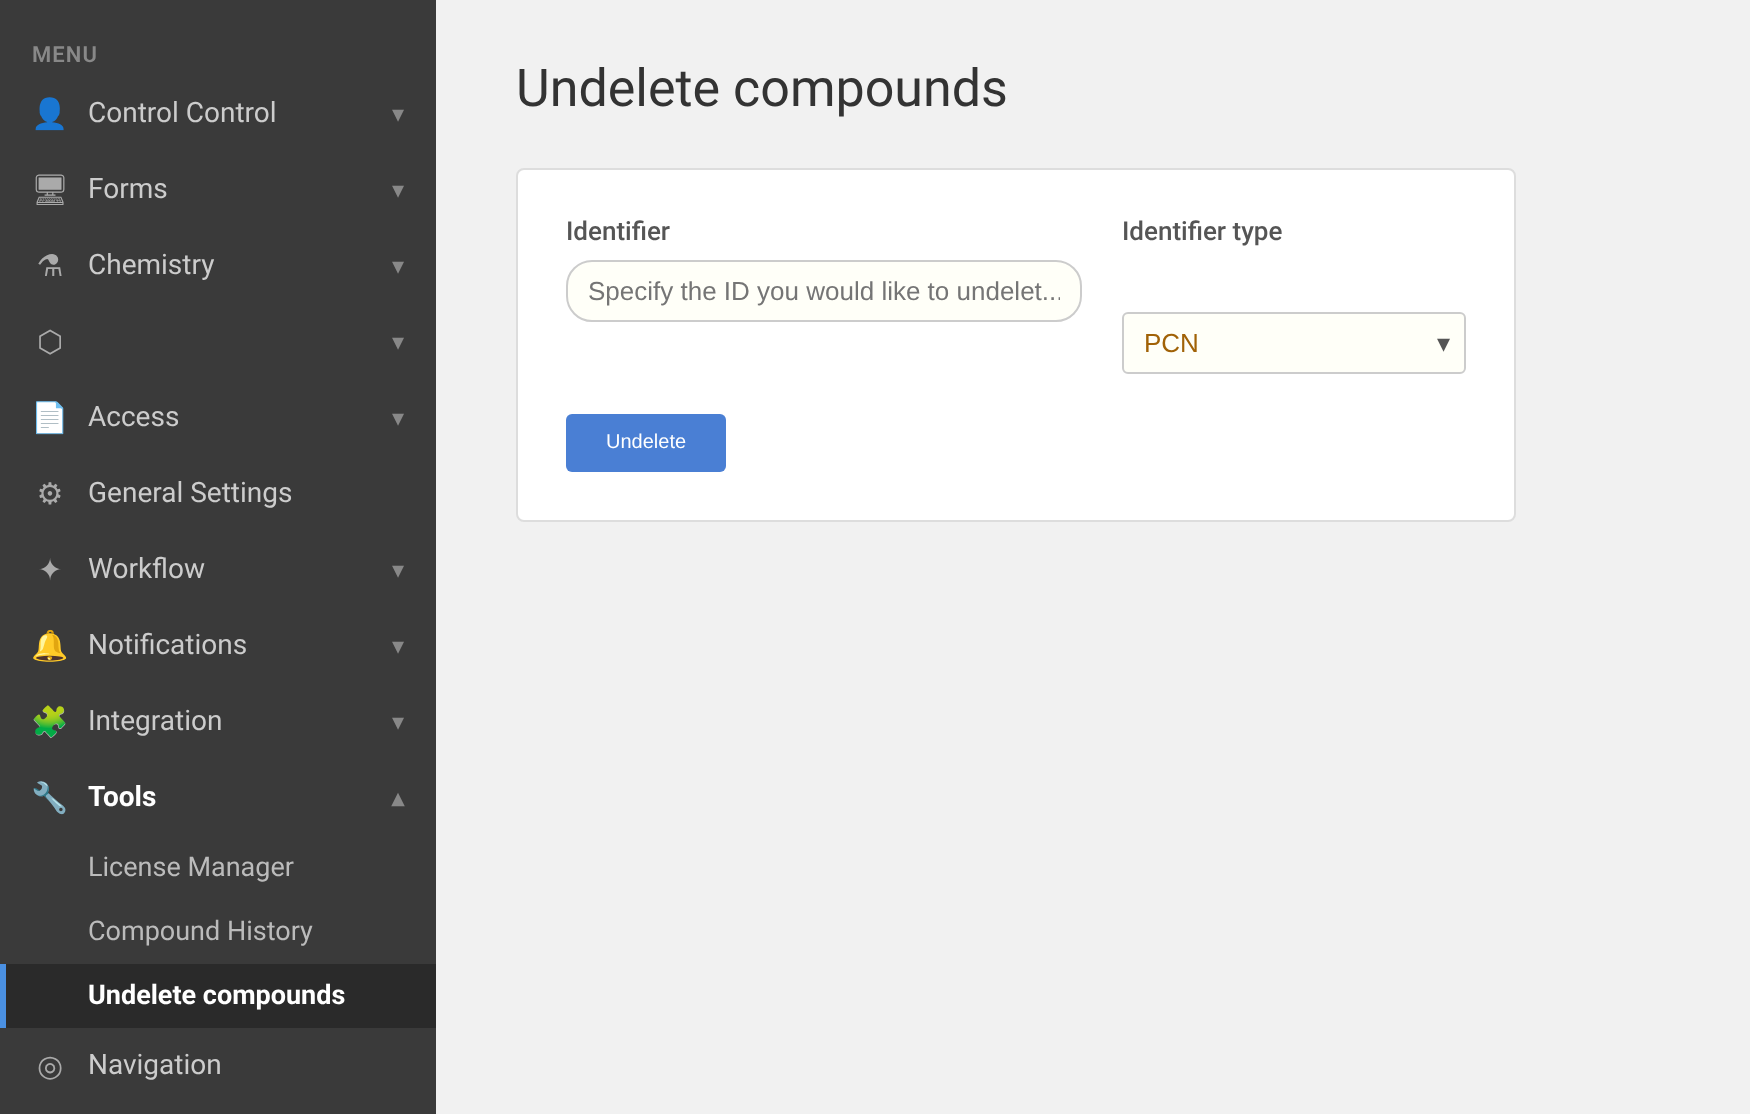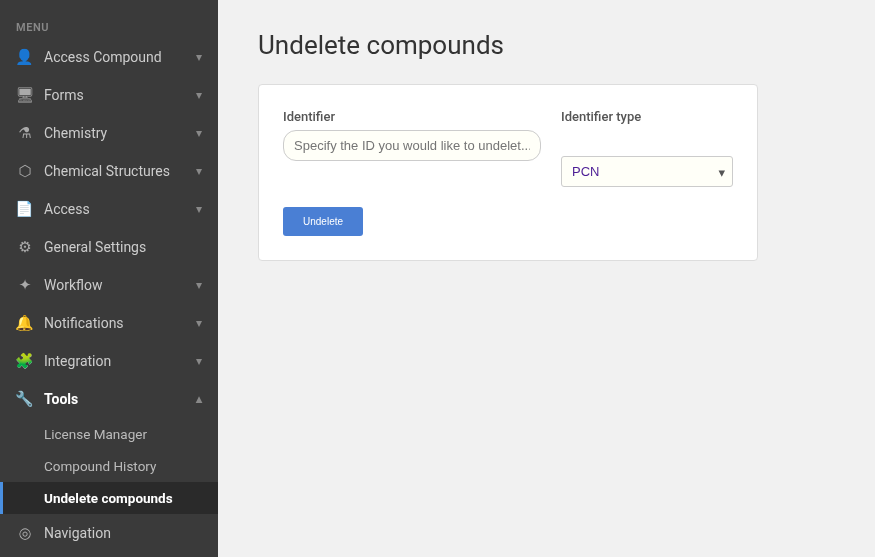--- a/index.html
+++ b/index.html
@@ -112,21 +112,21 @@
       font-size: 13px;
       color: #333;
       background: #fffff8;
       outline: none;
     }
     .form-select {
       padding: 7px 28px 7px 10px;
       border: 1px solid #ccc;
       border-radius: 3px;
       font-size: 13px;
-      color: #4c1d95;
+      color: #a16207;
       background: #fffff8;
       appearance: none;
       -webkit-appearance: none;
       outline: none;
       cursor: pointer;
       width: 100%;
       position: relative;
     }
     .select-wrapper {
       position: relative;
@@ -154,21 +154,21 @@
   </style>
 </head>
 <body>
 
 <div class="sidebar">
   <div class="sidebar-section-label">MENU</div>
 
   <div class="sidebar-item">
     <div class="sidebar-item-left">
       <span class="sidebar-icon">👤</span>
-      <span>Access Compound</span>
+      <span>Control Control</span>
     </div>
     <span class="chevron">▾</span>
   </div>
 
   <div class="sidebar-item">
     <div class="sidebar-item-left">
       <span class="sidebar-icon">🖥</span>
       <span>Forms</span>
     </div>
     <span class="chevron">▾</span>
@@ -178,21 +178,20 @@
     <div class="sidebar-item-left">
       <span class="sidebar-icon">⚗</span>
       <span>Chemistry</span>
     </div>
     <span class="chevron">▾</span>
   </div>
 
   <div class="sidebar-item">
     <div class="sidebar-item-left">
       <span class="sidebar-icon">⬡</span>
-      <span>Chemical Structures</span>
     </div>
     <span class="chevron">▾</span>
   </div>
 
   <div class="sidebar-item">
     <div class="sidebar-item-left">
       <span class="sidebar-icon">📄</span>
       <span>Access</span>
     </div>
     <span class="chevron">▾</span>

